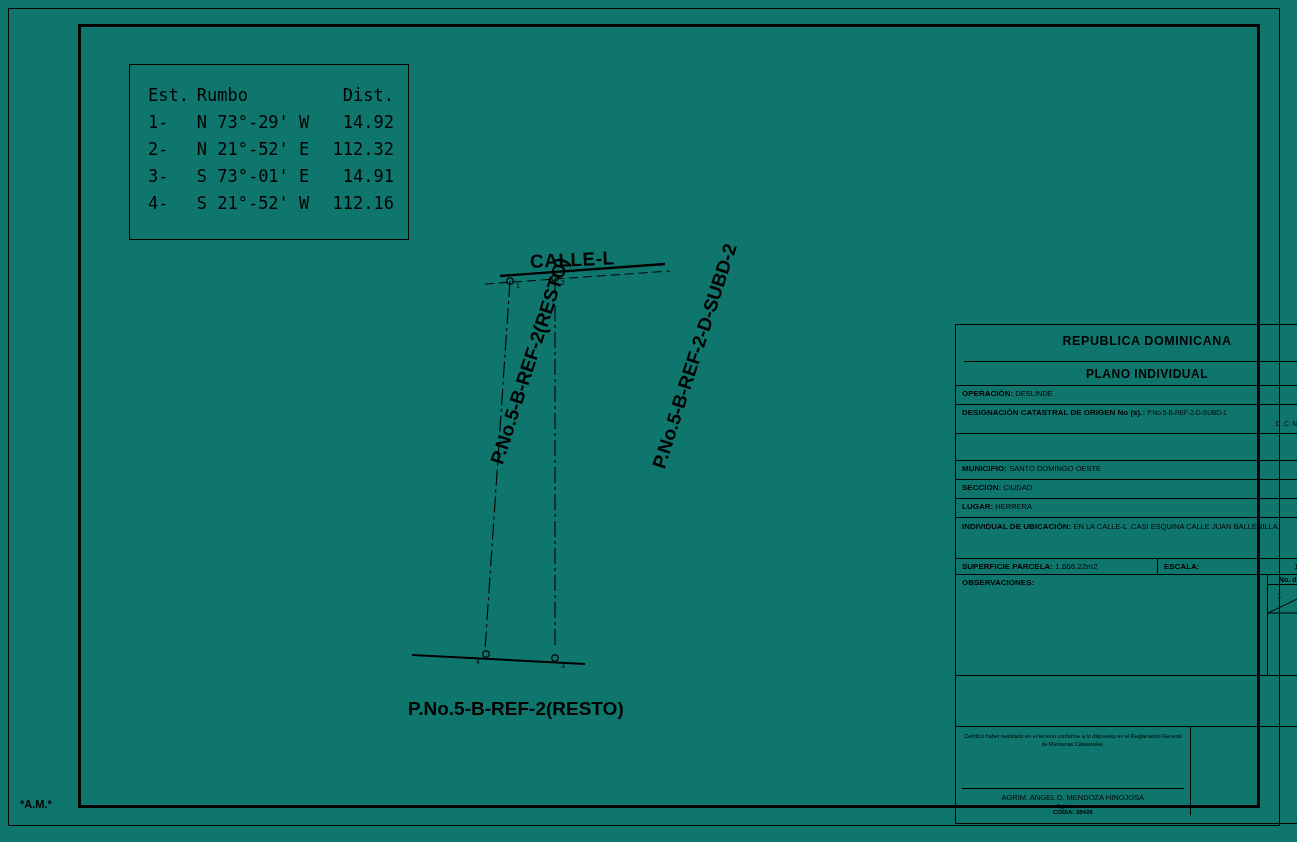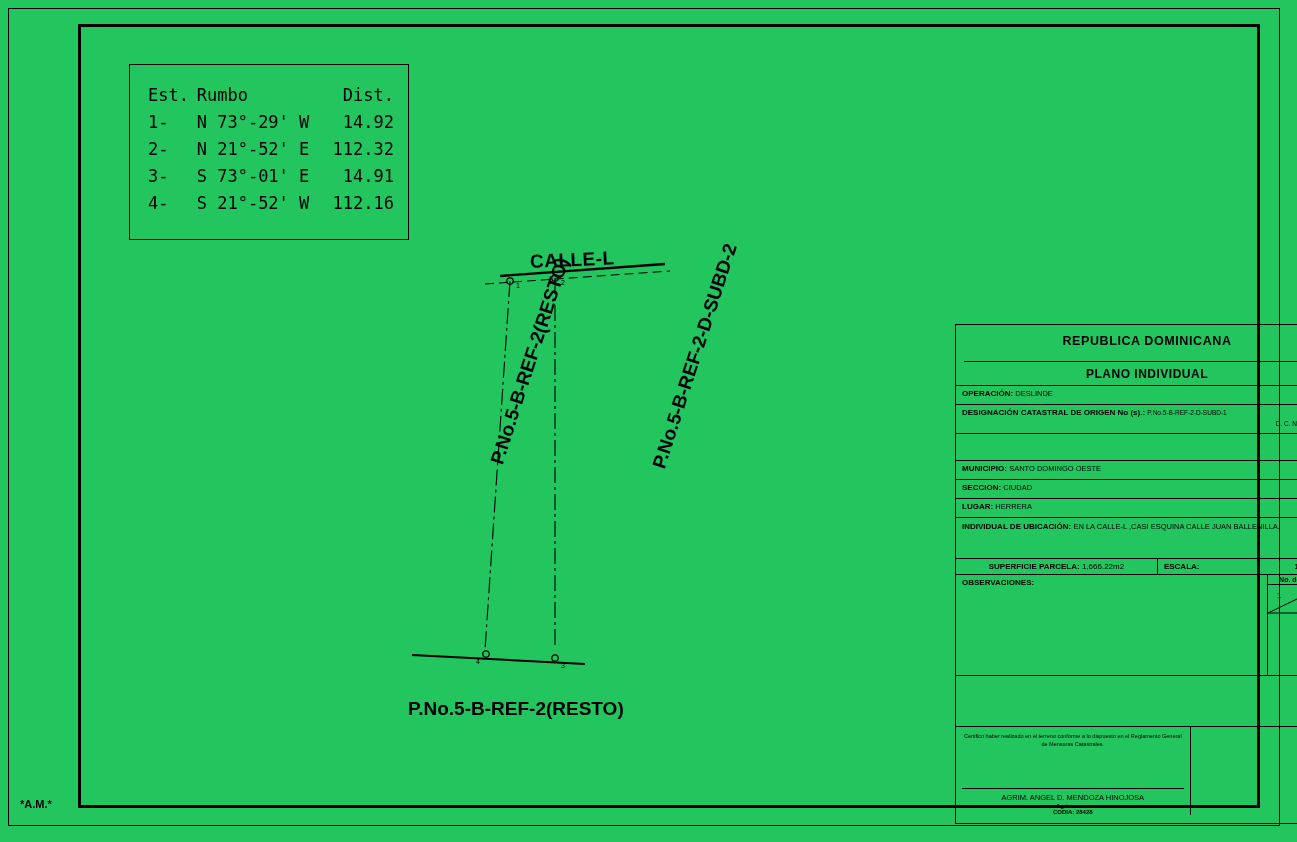--- a/index.html
+++ b/index.html
@@ -7,21 +7,21 @@
     padding: 0;
     background: #ffffff;
   }
   body {
     font-family: "Liberation Sans", sans-serif;
   }
   #page {
     position: relative;
     width: 1297px;
     height: 842px;
-    background: #22c55e;
+    background: #0f766e;
     overflow: hidden;
   }
 
   
   .outer-frame {
     position: absolute;
     left: 8px;
     top: 8px;
     width: 1272px;
     height: 818px;
@@ -176,21 +176,20 @@
   }
   .tb-ref { line-height: 1.5; }
   .tb-splitrow {
     border-top: 1px solid #000;
     display: flex;
   }
   .tb-splitrow .left {
     flex: 1 1 auto;
     padding: 3px 6px;
     border-right: 1px solid #000;
-    text-align: center;
   }
   .tb-splitrow .right {
     width: 44%;
     padding: 3px 6px;
     display: flex;
     align-items: baseline;
   }
   .tb-obs-wrap {
     border-top: 1px solid #000;
     display: flex;

